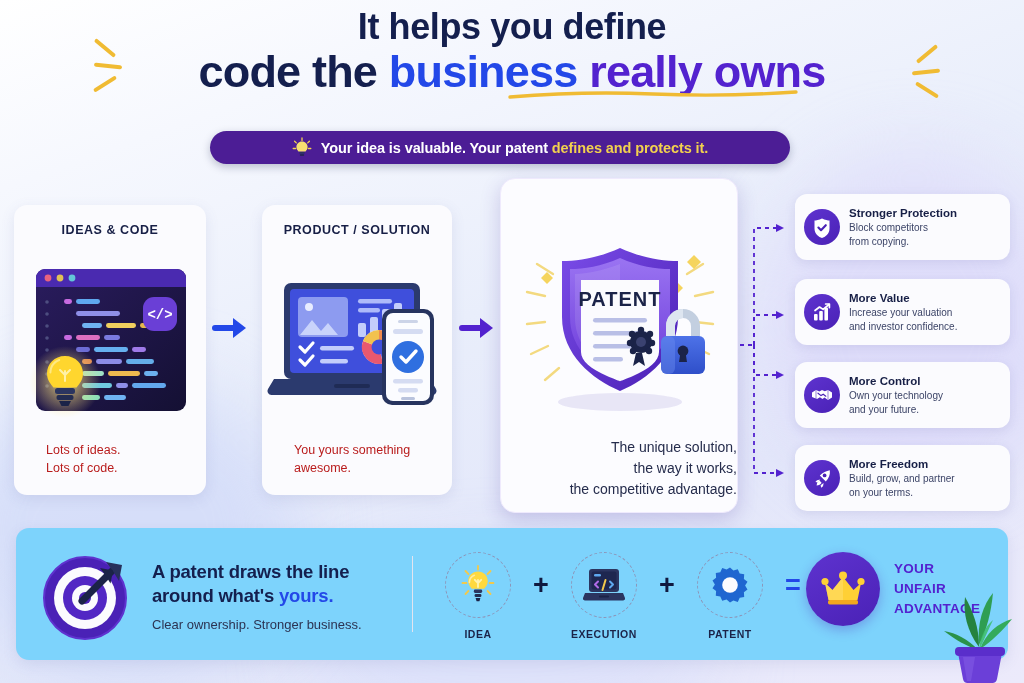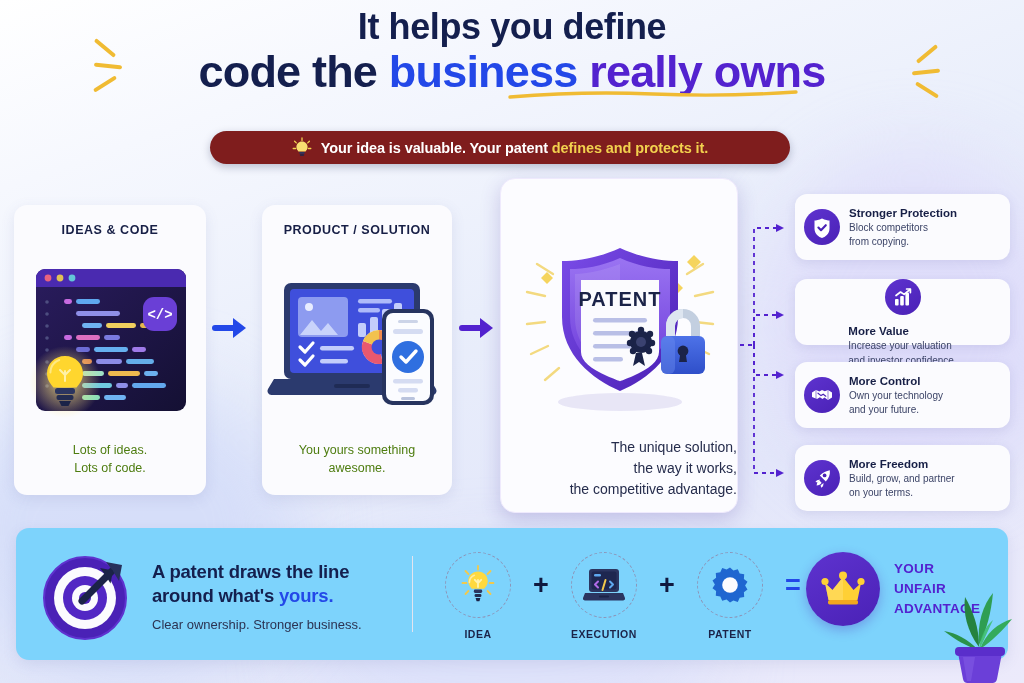--- a/index.html
+++ b/index.html
@@ -26,40 +26,40 @@
   .w-business { color:#2348e8; }
   .w-really { color:#5322cf; }
   .underline-swoosh { position:absolute; left:310px; bottom:-4px; width:290px; height:9px; }
 
   .spark { position:absolute; }
   .spark i { display:block; position:absolute; background:#f0bb33; border-radius:3px; height:4px; }
 
   
   .pill {
     position:absolute; left:210px; top:131px; width:580px; height:33px;
-    background:#7f1d1d; border-radius:17px; display:flex; align-items:center;
+    background:#4c1d95; border-radius:17px; display:flex; align-items:center;
     justify-content:center; gap:9px; box-shadow:0 3px 9px rgba(16,25,63,.25);
   }
   .pill-text { font-size:14.5px; font-weight:bold; color:#ffffff; letter-spacing:-.1px; white-space:nowrap; }
   .pill-hl { color:#f2d14e; }
 
   
   .card {
     position:absolute; background:#fbfbfe; border-radius:13px;
     box-shadow:0 4px 14px rgba(90,100,160,.13);
   }
   .card-1 { left:14px; top:205px; width:192px; height:290px; }
   .card-2 { left:262px; top:205px; width:190px; height:290px; }
   .card-title {
     text-align:center; font-size:12.5px; font-weight:bold; color:#171f46;
     letter-spacing:.55px; margin-top:18px;
   }
   .card-caption {
-    position:absolute; left:0; right:0; bottom:18px; text-align:center;
-    font-size:12.5px; color:#4d7c0f; line-height:1.45;
+    position:absolute; left:0; right:0; bottom:18px; 
+    font-size:12.5px; color:#b91c1c; line-height:1.45;padding-left:32px;
   }
   .card-art { position:absolute; left:0; right:0; top:42px; height:190px; }
 
   .arrow { position:absolute; width:40px; height:30px; }
   .arrow-1 { left:211px; top:313px; }
   .arrow-2 { left:458px; top:313px; }
 
   
   .center-card {
     position:absolute; left:500px; top:178px; width:238px; height:335px;
@@ -401,21 +401,21 @@
       <path d="M6.4 10.6l2.6 2.6 4.8-5" stroke="#4a21b6" stroke-width="2.1" fill="none" stroke-linecap="round" stroke-linejoin="round"></path>
     </svg>
   </div>
   <div class="b-text">
     <div class="b-title">Stronger Protection</div>
     <div class="b-desc">Block competitors</div>
     <div class="b-desc">from copying.</div>
   </div>
 </div>
 
-<div class="benefit" style="top:279px;flex-direction:column;">
+<div class="benefit" style="top:279px;">
   <div class="b-icon">
     <svg width="20" height="20" viewBox="0 0 20 20">
       <g fill="#ffffff">
         <rect x="2" y="12" width="3.6" height="6.5" rx="1"></rect>
         <rect x="7.2" y="9" width="3.6" height="9.5" rx="1"></rect>
         <rect x="12.4" y="5.5" width="3.6" height="13" rx="1"></rect>
       </g>
       <path d="M3 8.5l4.5-3.5 3.6 2.4L17 2.5" stroke="#ffffff" stroke-width="1.7" fill="none" stroke-linecap="round" stroke-linejoin="round"></path>
       <path d="M13.6 2h3.8v3.6" stroke="#ffffff" stroke-width="1.7" fill="none" stroke-linecap="round" stroke-linejoin="round"></path>
     </svg>

